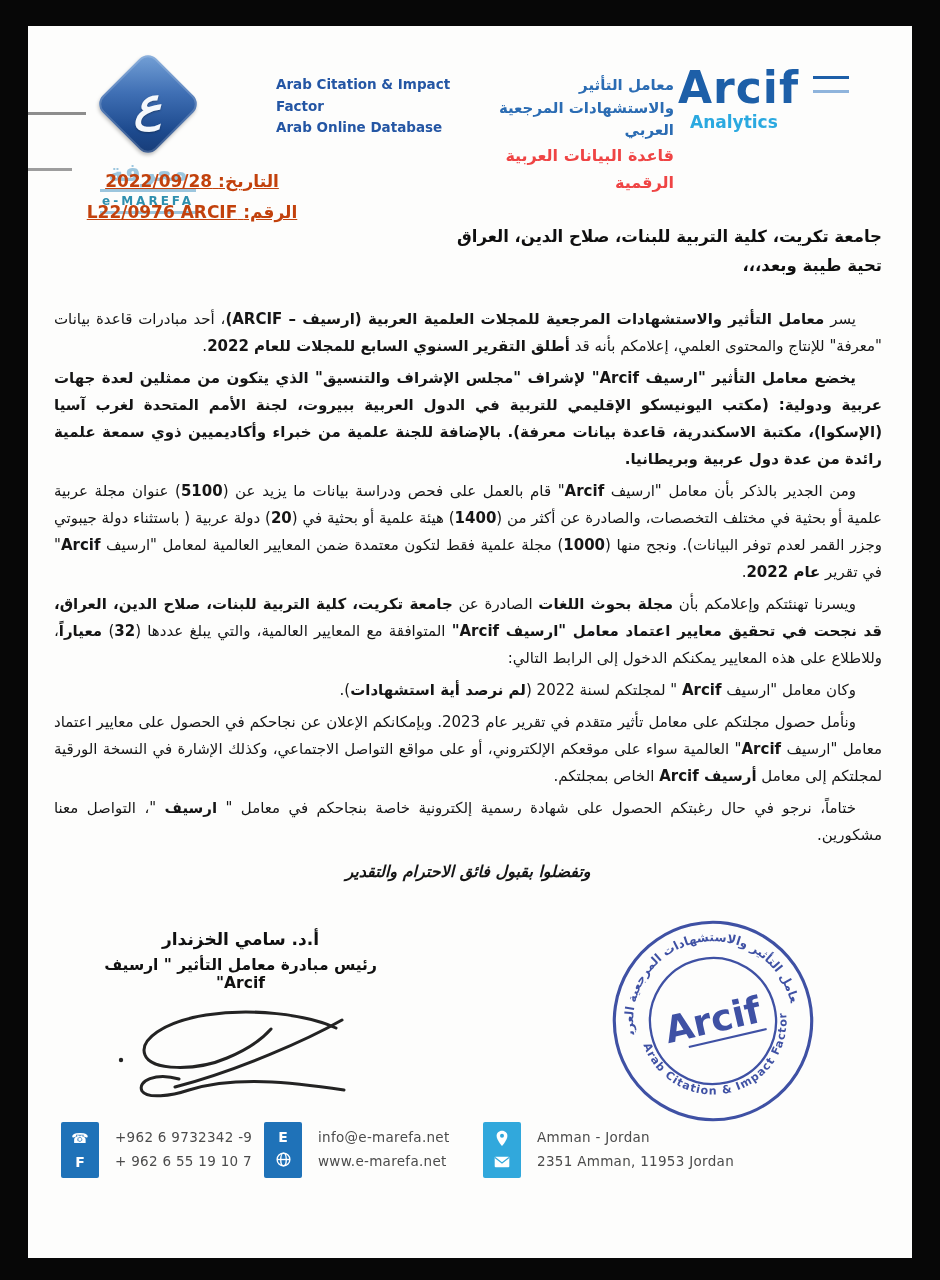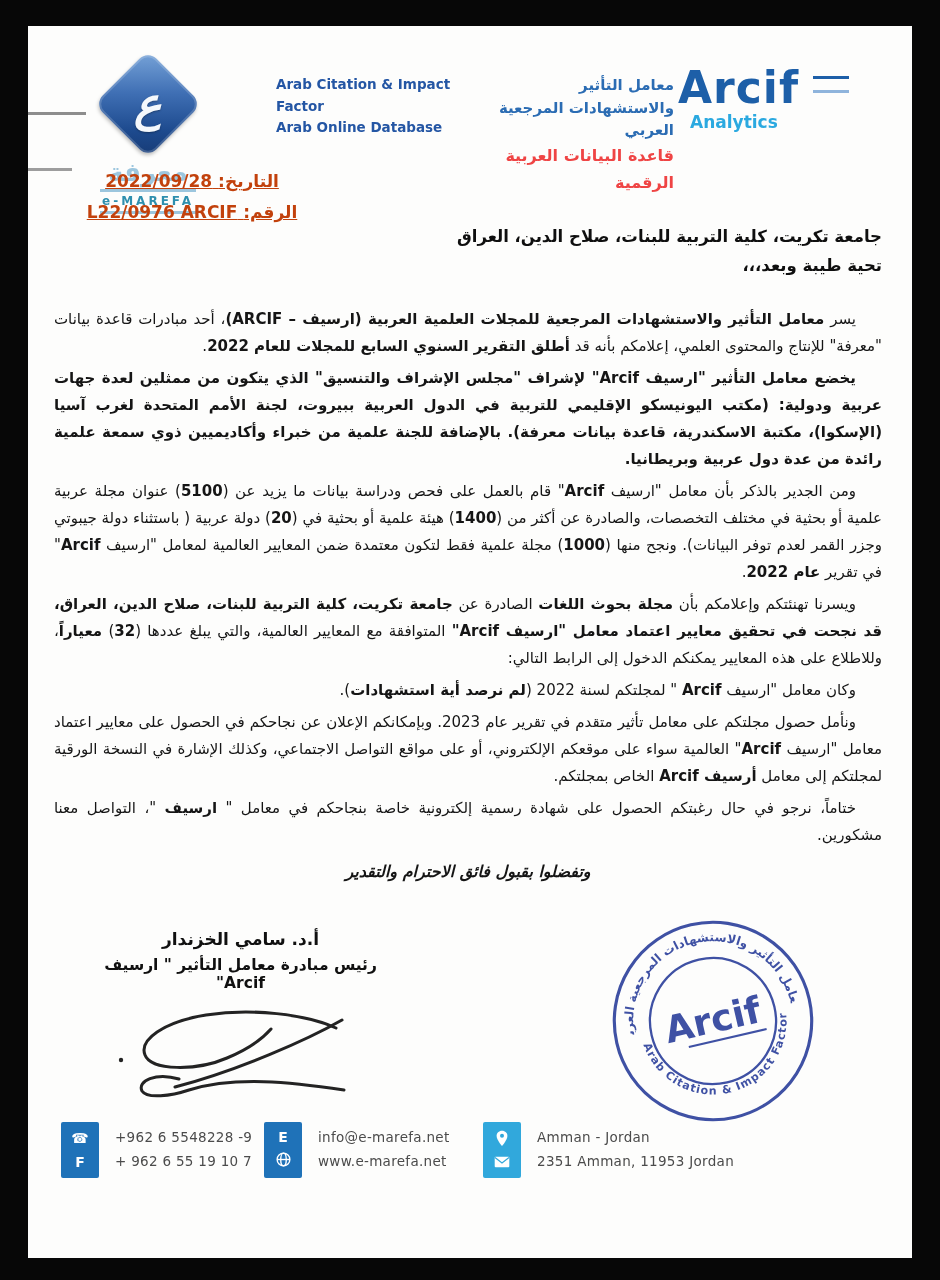--- a/index.html
+++ b/index.html
@@ -166,21 +166,21 @@
       <line x1="72" y1="119" x2="148" y2="119" stroke="#2b3f9b" stroke-width="2"></line>
     </svg>
   </div>
 
   <div class="footer-block fb1">
     <div class="icon-square sq-blue">
       <span class="glyph">☎</span>
       <span class="glyph">F</span>
     </div>
     <div class="footer-text">
-      <div>+962 6 5548228 -9</div>
+      <div>+962 6 9732342 -9</div>
       <div>+ 962 6 55 19 10 7</div>
     </div>
   </div>
 
   <div class="footer-block fb2">
     <div class="icon-square sq-blue">
       <span class="glyph">E</span>
       <span class="glyph">
         <svg width="17" height="17" viewBox="0 0 16 16">
             <g fill="none" stroke="#fff" stroke-width="1.3">

